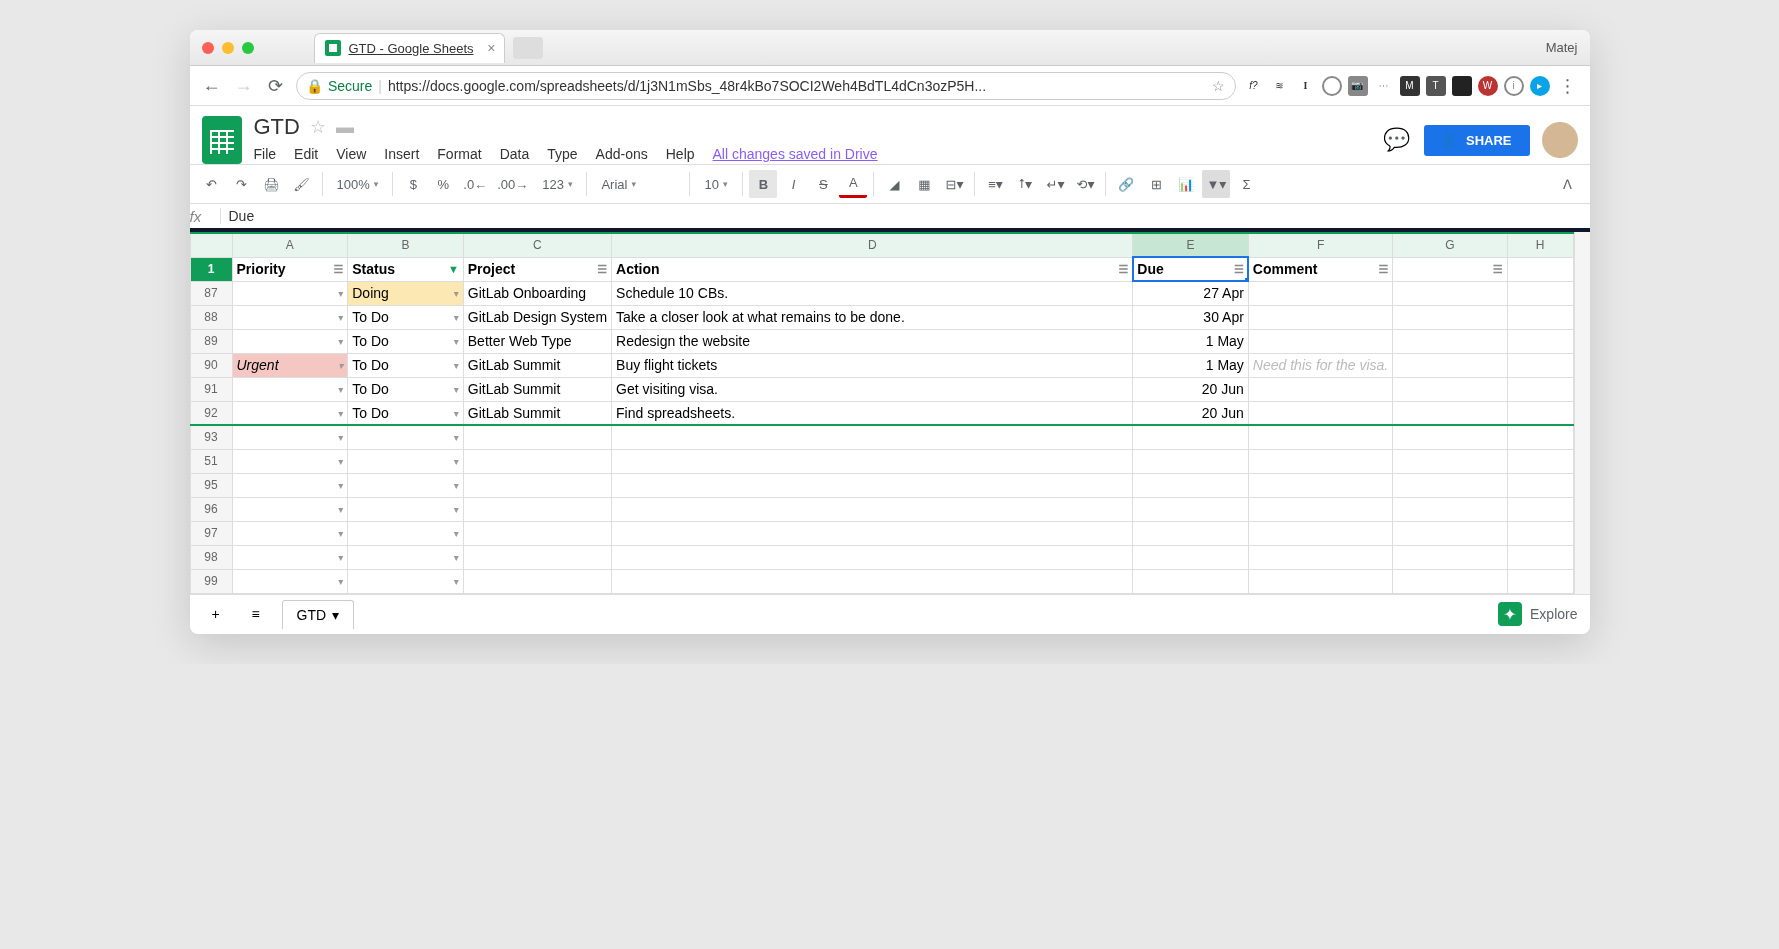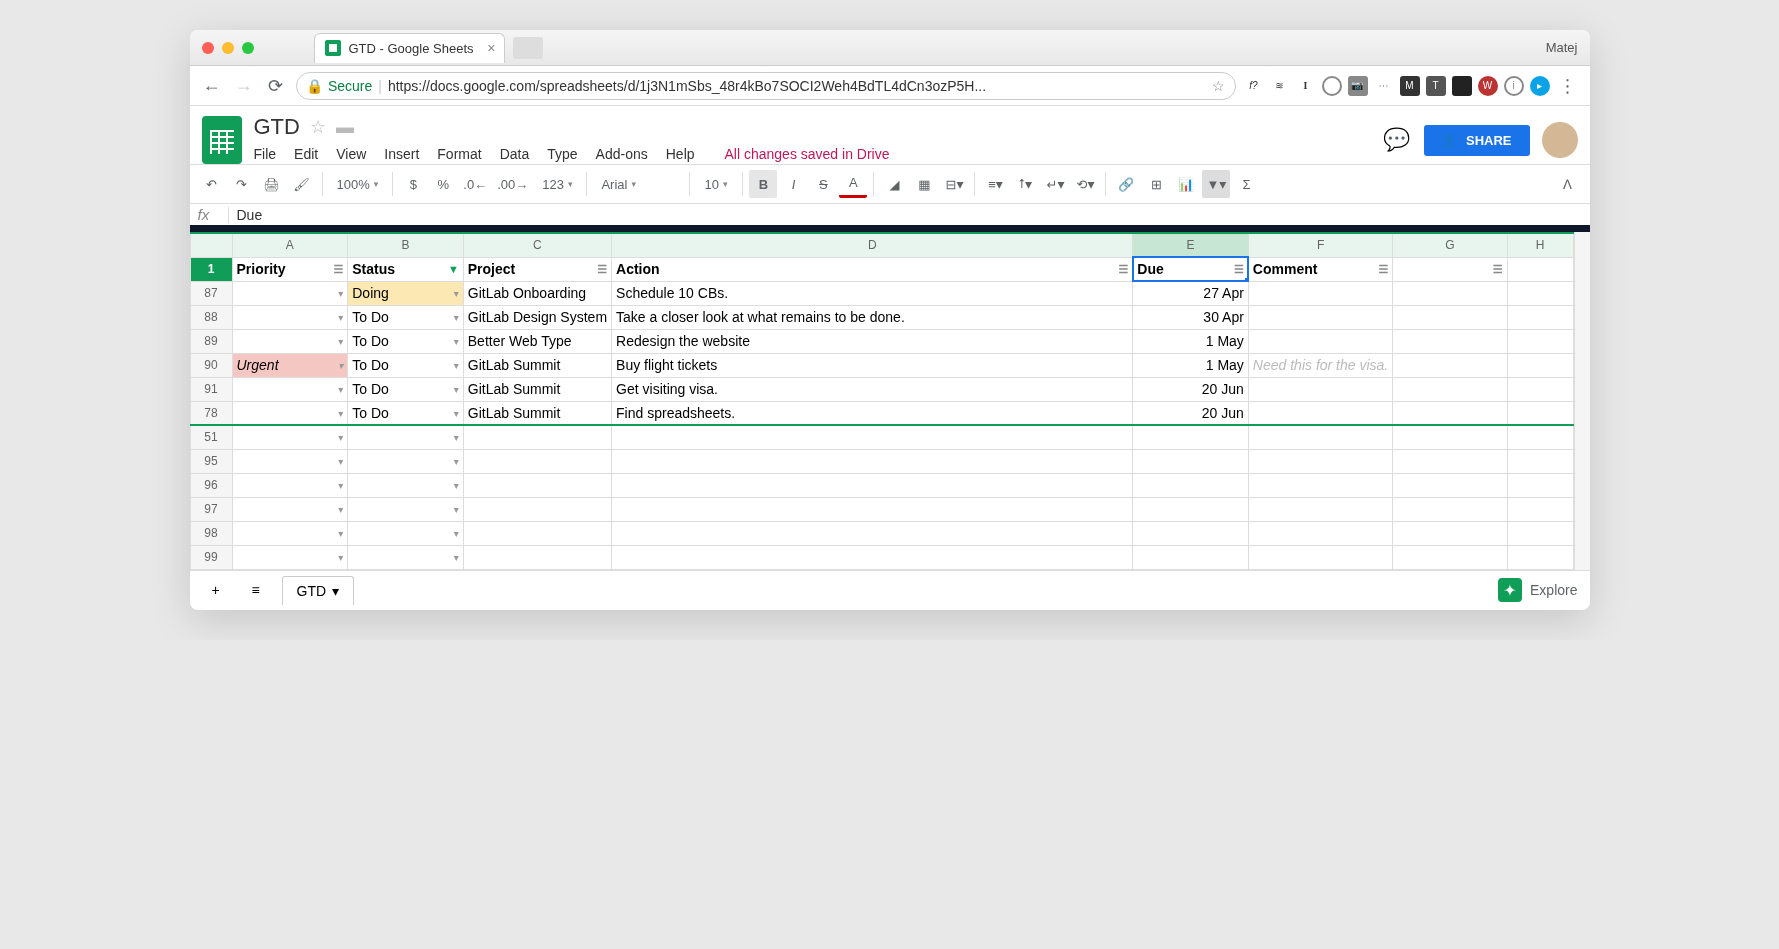--- a/index.html
+++ b/index.html
@@ -2,21 +2,21 @@
 <html><head>
 <meta charset="utf-8">
 <style>
 * { box-sizing: border-box; margin: 0; padding: 0; }
 body { font-family: Arial, sans-serif; background: #e8e8e8; padding: 30px; }
 .window { width: 1400px; margin: 0 auto; background: #fff; border-radius: 8px; box-shadow: 0 10px 40px rgba(0,0,0,0.15); overflow: hidden; }
 .titlebar { height: 36px; background: linear-gradient(#f5f5f5,#e8e8e8); display: flex; align-items: center; padding: 0 12px; border-bottom: 1px solid #ccc; position: relative; }
 .traffic { display: flex; gap: 8px; }
 .traffic span { width: 12px; height: 12px; border-radius: 50%; display: inline-block; }
 .tl-red { background: #ff5f57; } .tl-yellow { background: #febc2e; } .tl-green { background: #28c840; }
-.tab { margin-left: 60px; background: #fff; border: 1px solid #ccc; border-bottom: none; border-radius: 6px 6px 0 0; height: 30px; display: flex; align-items: center; padding: 0 30px 0 10px; gap: 8px; font-size: 13px; color: #333; position: relative; }
+.tab { margin-left: 60px; background: #fff; border: 1px solid #ccc; border-bottom: none; border-radius: 6px 6px 0 0; height: 30px; display: flex; align-items: center; padding: 0 30px 0 10px; gap: 8px; font-size: 13px; color: #333; position: relative; text-decoration: underline; }
 .tab-icon { width: 16px; height: 16px; background: #0f9d58; border-radius: 2px; display: inline-flex; align-items: center; justify-content: center; }
 .tab-icon::after { content: ""; width: 8px; height: 8px; background: #fff; }
 .tab-close { position: absolute; right: 8px; color: #888; font-size: 14px; }
 .newtab { width: 30px; height: 22px; margin-left: 8px; background: #ddd; border-radius: 3px; }
 .user-label { margin-left: auto; font-size: 13px; color: #555; }
 .addrbar { height: 40px; display: flex; align-items: center; padding: 0 10px; gap: 8px; border-bottom: 1px solid #ddd; }
 .navbtn { width: 24px; height: 24px; display: flex; align-items: center; justify-content: center; color: #5f6368; font-size: 18px; cursor: pointer; }
 .navbtn.disabled { color: #ccc; }
 .urlbox { flex: 1; height: 28px; border: 1px solid #ccc; border-radius: 14px; display: flex; align-items: center; padding: 0 10px; font-size: 14px; gap: 6px; }
 .secure { color: #0b8043; font-size: 14px; display: flex; align-items: center; gap: 4px; }
@@ -25,33 +25,33 @@
 .ext { display: flex; gap: 6px; align-items: center; }
 .ext-icon { width: 20px; height: 20px; border-radius: 3px; background: #888; display: flex; align-items: center; justify-content: center; font-size: 10px; color: #fff; }
 .docs-header { display: flex; align-items: flex-start; padding: 8px 12px 0 12px; gap: 12px; }
 .sheets-logo { width: 40px; height: 48px; background: #0f9d58; border-radius: 4px; position: relative; margin-top: 2px; }
 .sheets-logo::after { content:""; position:absolute; top:14px; left:8px; right:8px; bottom:10px; background: linear-gradient(#fff 2px, transparent 2px), linear-gradient(90deg, #fff 2px, transparent 2px); background-size: 8px 6px; }
 .doc-meta { flex: 1; }
 .doc-title-row { display: flex; align-items: center; gap: 10px; }
 .doc-title { font-size: 22px; color: #333; }
 .star-doc, .folder-doc { color: #bbb; font-size: 18px; }
 .menus { display: flex; gap: 18px; margin-top: 6px; font-size: 14px; color: #333; align-items: center; }
-.menus .saved { color: #be185d; margin-left: 12px; }
+.menus .saved { color: #8b5cf6; text-decoration: underline; }
 .header-right { display: flex; align-items: center; gap: 12px; margin-top: 8px; }
 .comments-btn { width: 30px; height: 30px; display:flex; align-items:center; justify-content:center; color:#5f6368; font-size:22px; }
 .share-btn { background: #1a73e8; color:#fff; font-weight:bold; font-size:13px; padding: 8px 18px; border-radius: 3px; display:flex; align-items:center; gap:8px; }
 .avatar { width:36px; height:36px; border-radius:50%; background:#d4b896; }
 .toolbar { height: 40px; border-top:1px solid #ddd; border-bottom:1px solid #ddd; display:flex; align-items:center; padding: 0 8px; gap: 2px; font-size:13px; color:#5f6368; }
 .tbtn { min-width:28px; height:28px; display:flex; align-items:center; justify-content:center; padding:0 4px; cursor:pointer; border-radius:2px; }
 .tbtn.active { background:#e6e6e6; }
 .tbtn.filter-active { background:#ddd; }
 .tsep { width:1px; height:24px; background:#ddd; margin:0 4px; }
 .tdrop { padding:0 8px; display:flex; align-items:center; gap:4px; }
 .tdrop::after { content:"▾"; font-size:9px; color:#888; }
-.fx-row { height:28px; border-bottom:7px solid #0f172a; display:flex; align-items:center; padding:0 8px; }
+.fx-row { height:28px; border-bottom:4px solid #0f172a; display:flex; align-items:center; padding:0 0; }
 .fx-label { font-style:italic; color:#888; width:30px; font-size:15px; }
 .fx-val { font-size:14px; color:#333; padding-left:8px; border-left:1px solid #ddd; }
 .sheet-wrap { display:flex; position:relative; }
 .sheet { border-collapse:collapse; width:100%; font-size:14px; }
 .sheet th, .sheet td { border:1px solid #ddd; height:24px; text-align:left; padding:0 4px; white-space:nowrap; overflow:hidden; }
 .sheet th { background:#f5f5f5; color:#666; font-weight:normal; text-align:center; font-size:12px; }
 .rowhead { background:#f5f5f5; text-align:center !important; width:42px; min-width:42px; color:#666; font-size:12px; }
 .colhead-row th { background:#e8f5ee; border-top:2px solid #0f9d58; }
 .header-row td { font-weight:bold; position:relative; background:#fff; }
 .header-row .rowhead { background:#0f9d58; color:#fff; }
@@ -300,34 +300,49 @@
             </td>
             <td class="" style="position:relative">To Do<span class="dd">▾</span></td>
             <td>GitLab Summit</td>
             <td>Get visiting visa.</td>
             <td class="due">20 Jun</td>
             <td class=""></td>
             <td></td>
             <td></td>
           </tr>
           <tr class="data-end">
-            <td class="rowhead">78</td>
+            <td class="rowhead">92</td>
             <td class="" style="position:relative">
               <span class="dd">▾</span>
             </td>
             <td class="" style="position:relative">To Do<span class="dd">▾</span></td>
             <td>GitLab Summit</td>
             <td>Find spreadsheets.</td>
             <td class="due">20 Jun</td>
             <td class=""></td>
             <td></td>
             <td></td>
           </tr>
         </tbody>
       <tbody id="empty-rows">
+          <tr>
+            <td class="rowhead">93</td>
+            <td style="position:relative">
+              <span class="dd">▾</span>
+            </td>
+            <td style="position:relative">
+              <span class="dd">▾</span>
+            </td>
+            <td></td>
+            <td></td>
+            <td></td>
+            <td></td>
+            <td></td>
+            <td></td>
+          </tr>
           <tr>
             <td class="rowhead">51</td>
             <td style="position:relative">
               <span class="dd">▾</span>
             </td>
             <td style="position:relative">
               <span class="dd">▾</span>
             </td>
             <td></td>
             <td></td>

